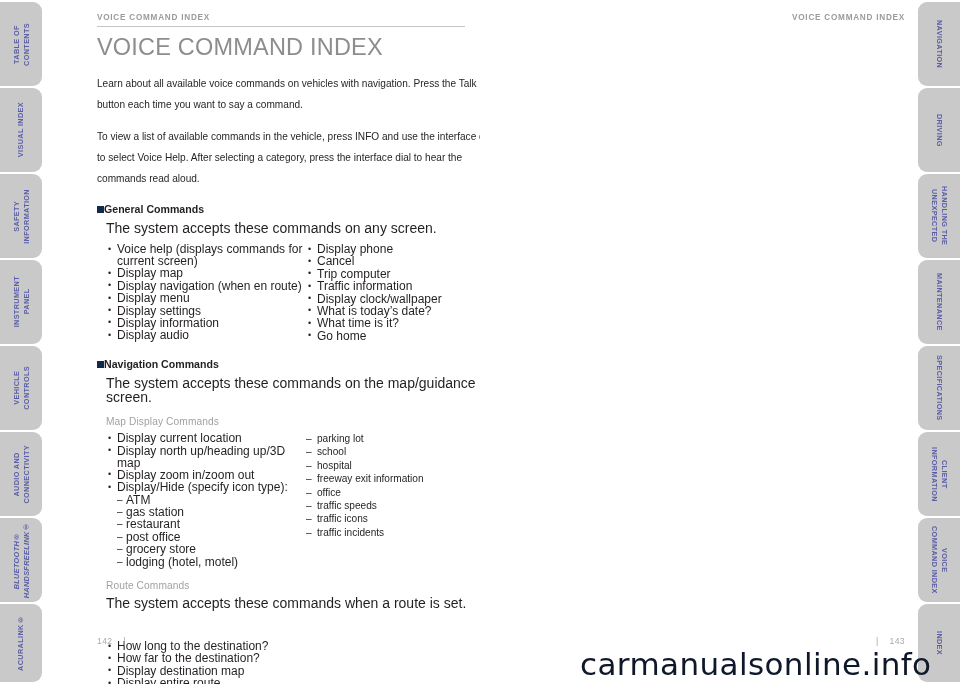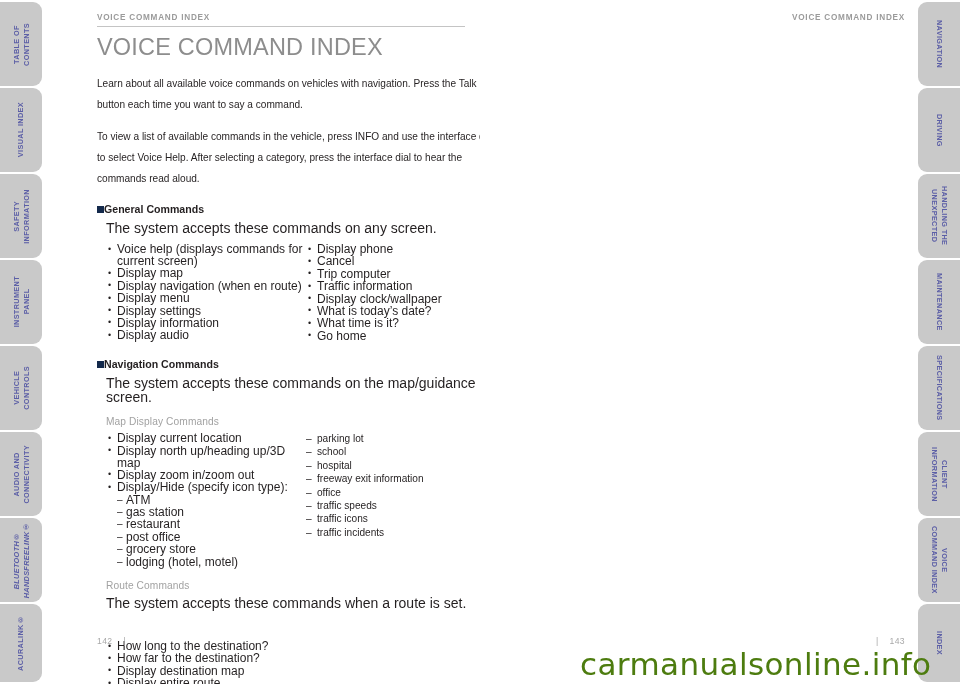--- a/index.html
+++ b/index.html
@@ -196,21 +196,21 @@
   }
   .pagenum-left  { left: 55px; }
   .pagenum-right { right: 13px; }
 
   
   .watermark {
     position: absolute;
     left: 580px;
     bottom: 2px;
     font-size: 31px;
-    color: #4d7c0f;
+    color: #0f172a;
     letter-spacing: 0.4px;
     z-index: 9;
     font-family: "DejaVu Sans", sans-serif;
     white-space: nowrap;
   }
 </style>
 </head>
 <body>
 
 <div class="rail rail-left">

